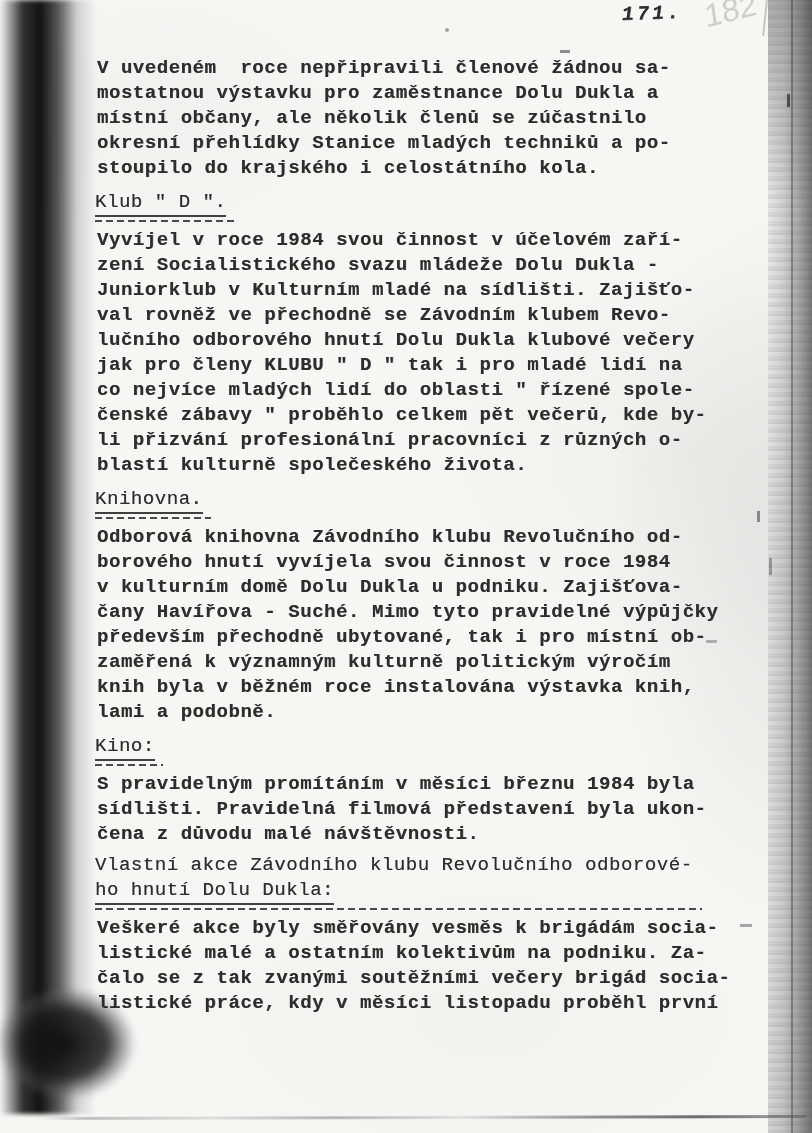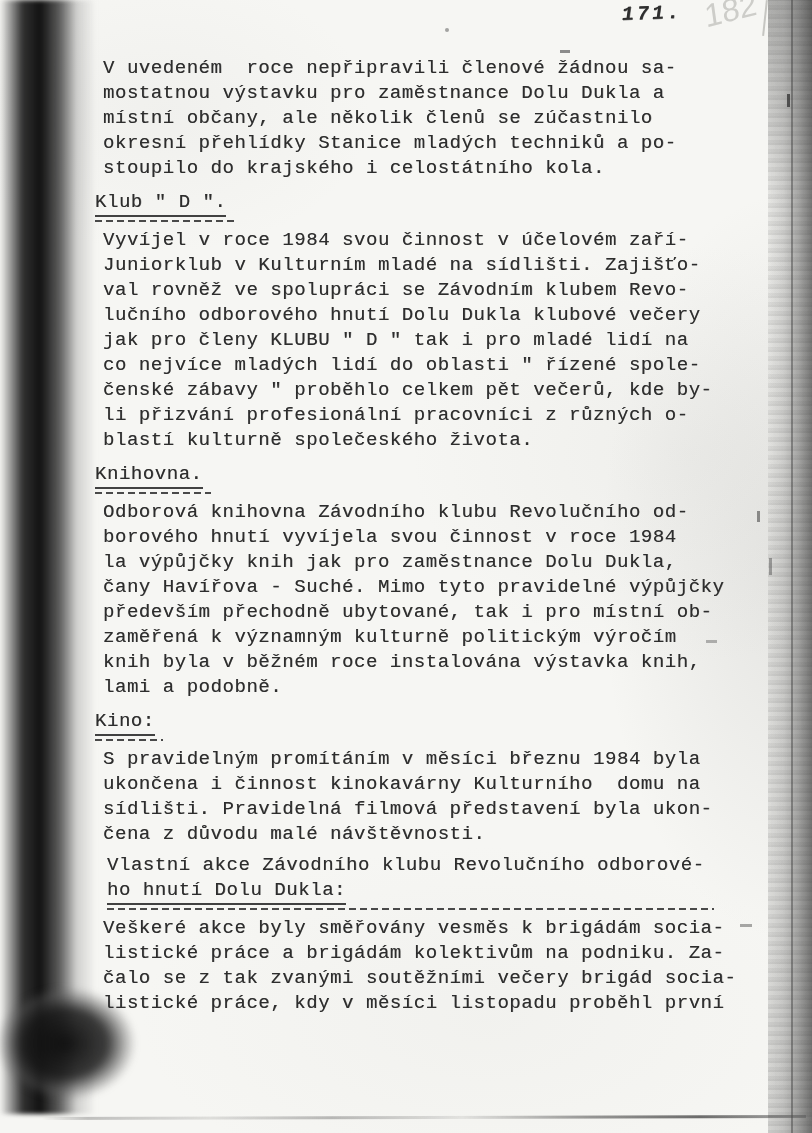--- a/index.html
+++ b/index.html
@@ -74,32 +74,32 @@
     position: absolute; left: 764px; top: 0; width: 2px; height: 36px;
     background: #c6c6c2; transform: rotate(6deg);
   }
   
   .text-column {
     position: absolute; left: 95px; top: 56px; width: 620px;
     font-size: 19px; letter-spacing: 0.55px; color: #2d2d2d;
     text-shadow: 0.35px 0.35px 0.55px rgba(55,55,55,0.55);
   }
   .line { white-space: pre; height: 25px; line-height: 25px; }
-  .para { margin: 0 0 6px 8px; }
+  .para { margin: 0 0 6px 2px; font-weight: bold; }
   .heading { display: inline-block; margin: 3px 0 6px 0; }
   .h-text {
     display: inline-block; white-space: pre;
     height: 25px; line-height: 25px;
     border-bottom: 2px solid rgba(45,45,45,0.9);
   }
   .h-dashes {
     height: 2px; margin-top: 3px; width: calc(100% + 8px);
     background: repeating-linear-gradient(90deg, rgba(50,50,50,0.88) 0 7px, transparent 7px 11px);
   }
-  .heading.h2 { display: block; margin-left: 12px; }
+  .heading.h2 { display: block; }
   .heading.h2 .h-dashes { width: 607px; }
   .bottom-line {
     position: absolute; left: 42px; top: 1116px; width: 764px; height: 3px;
     background: linear-gradient(90deg,
       rgba(90,90,90,0) 0%, rgba(90,90,90,0.35) 6%, rgba(110,110,110,0.18) 22%,
       rgba(90,90,90,0.40) 38%, rgba(120,120,120,0.15) 55%, rgba(70,70,70,0.55) 72%,
       rgba(50,50,50,0.70) 86%, rgba(80,80,80,0.45) 100%);
     transform: rotate(-0.15deg);
     filter: blur(0.4px);
   }
@@ -127,45 +127,45 @@
   <div class="pencil-stroke"></div>
 
   <div class="text-column" id="doc"><div class="para">
         <div class="line">V uvedeném  roce nepřipravili členové žádnou sa-</div>
         <div class="line">mostatnou výstavku pro zaměstnance Dolu Dukla a</div>
         <div class="line">místní občany, ale několik členů se zúčastnilo</div>
         <div class="line">okresní přehlídky Stanice mladých techniků a po-</div>
         <div class="line">stoupilo do krajského i celostátního kola.</div>
       </div><div class="heading"><span class="h-text">Klub " D ".</span><div class="h-dashes"></div></div><div class="para">
         <div class="line">Vyvíjel v roce 1984 svou činnost v účelovém zaří-</div>
+        <div class="line">zení Socialistického svazu mládeže Dolu Dukla -</div>
         <div class="line">Juniorklub v Kulturním mladé na sídlišti. Zajišťo-</div>
-        <div class="line">val rovněž ve spolupráci se Závodním klubem Revo-</div>
+        <div class="line">val rovněž ve přechodně se Závodním klubem Revo-</div>
         <div class="line">lučního odborového hnutí Dolu Dukla klubové večery</div>
         <div class="line">jak pro členy KLUBU " D " tak i pro mladé lidí na</div>
         <div class="line">co nejvíce mladých lidí do oblasti " řízené spole-</div>
         <div class="line">čenské zábavy " proběhlo celkem pět večerů, kde by-</div>
         <div class="line">li přizvání profesionální pracovníci z různých o-</div>
         <div class="line">blastí kulturně společeského života.</div>
       </div><div class="heading"><span class="h-text">Knihovna.</span><div class="h-dashes"></div></div><div class="para">
         <div class="line">Odborová knihovna Závodního klubu Revolučního od-</div>
         <div class="line">borového hnutí vyvíjela svou činnost v roce 1984</div>
-        <div class="line">la výpůjčky knih jak pro zaměstnance Dolu Dukla,</div>
+        <div class="line">v kulturním domě Dolu Dukla u podniku. Zajišťova-</div>
         <div class="line">čany Havířova - Suché. Mimo tyto pravidelné výpůjčky</div>
         <div class="line">především přechodně ubytované, tak i pro místní ob-</div>
         <div class="line">zaměřená k významným kulturně politickým výročím</div>
         <div class="line">knih byla v běžném roce instalována výstavka knih,</div>
         <div class="line">lami a podobně.</div>
       </div><div class="heading"><span class="h-text">Kino:</span><div class="h-dashes"></div></div><div class="para">
         <div class="line">S pravidelným promítáním v měsíci březnu 1984 byla</div>
-        <div class="line">ukončena i činnost kinokavárny Kulturního  domu na</div>
         <div class="line">sídlišti. Pravidelná filmová představení byla ukon-</div>
         <div class="line">čena z důvodu malé návštěvnosti.</div>
       </div><div class="heading h2"><div class="line">Vlastní akce Závodního klubu Revolučního odborové-</div><span class="h-text">ho hnutí Dolu Dukla:</span><div class="h-dashes"></div></div><div class="para">
         <div class="line">Veškeré akce byly směřovány vesměs k brigádám socia-</div>
-        <div class="line">listické práce a brigádám kolektivům na podniku. Za-</div>
+        <div class="line">listické malé a ostatním kolektivům na podniku. Za-</div>
         <div class="line">čalo se z tak zvanými soutěžními večery brigád socia-</div>
         <div class="line">listické práce, kdy v měsíci listopadu proběhl první</div>
       </div></div>
 
   <div class="bottom-line"></div>
   <div class="artifact a-dash-top"></div>
   <div class="artifact a-dot-top"></div>
   <div class="artifact a-mark-right1"></div>
   <div class="artifact a-mark-right2"></div>
   <div class="artifact a-mark-right3"></div>

